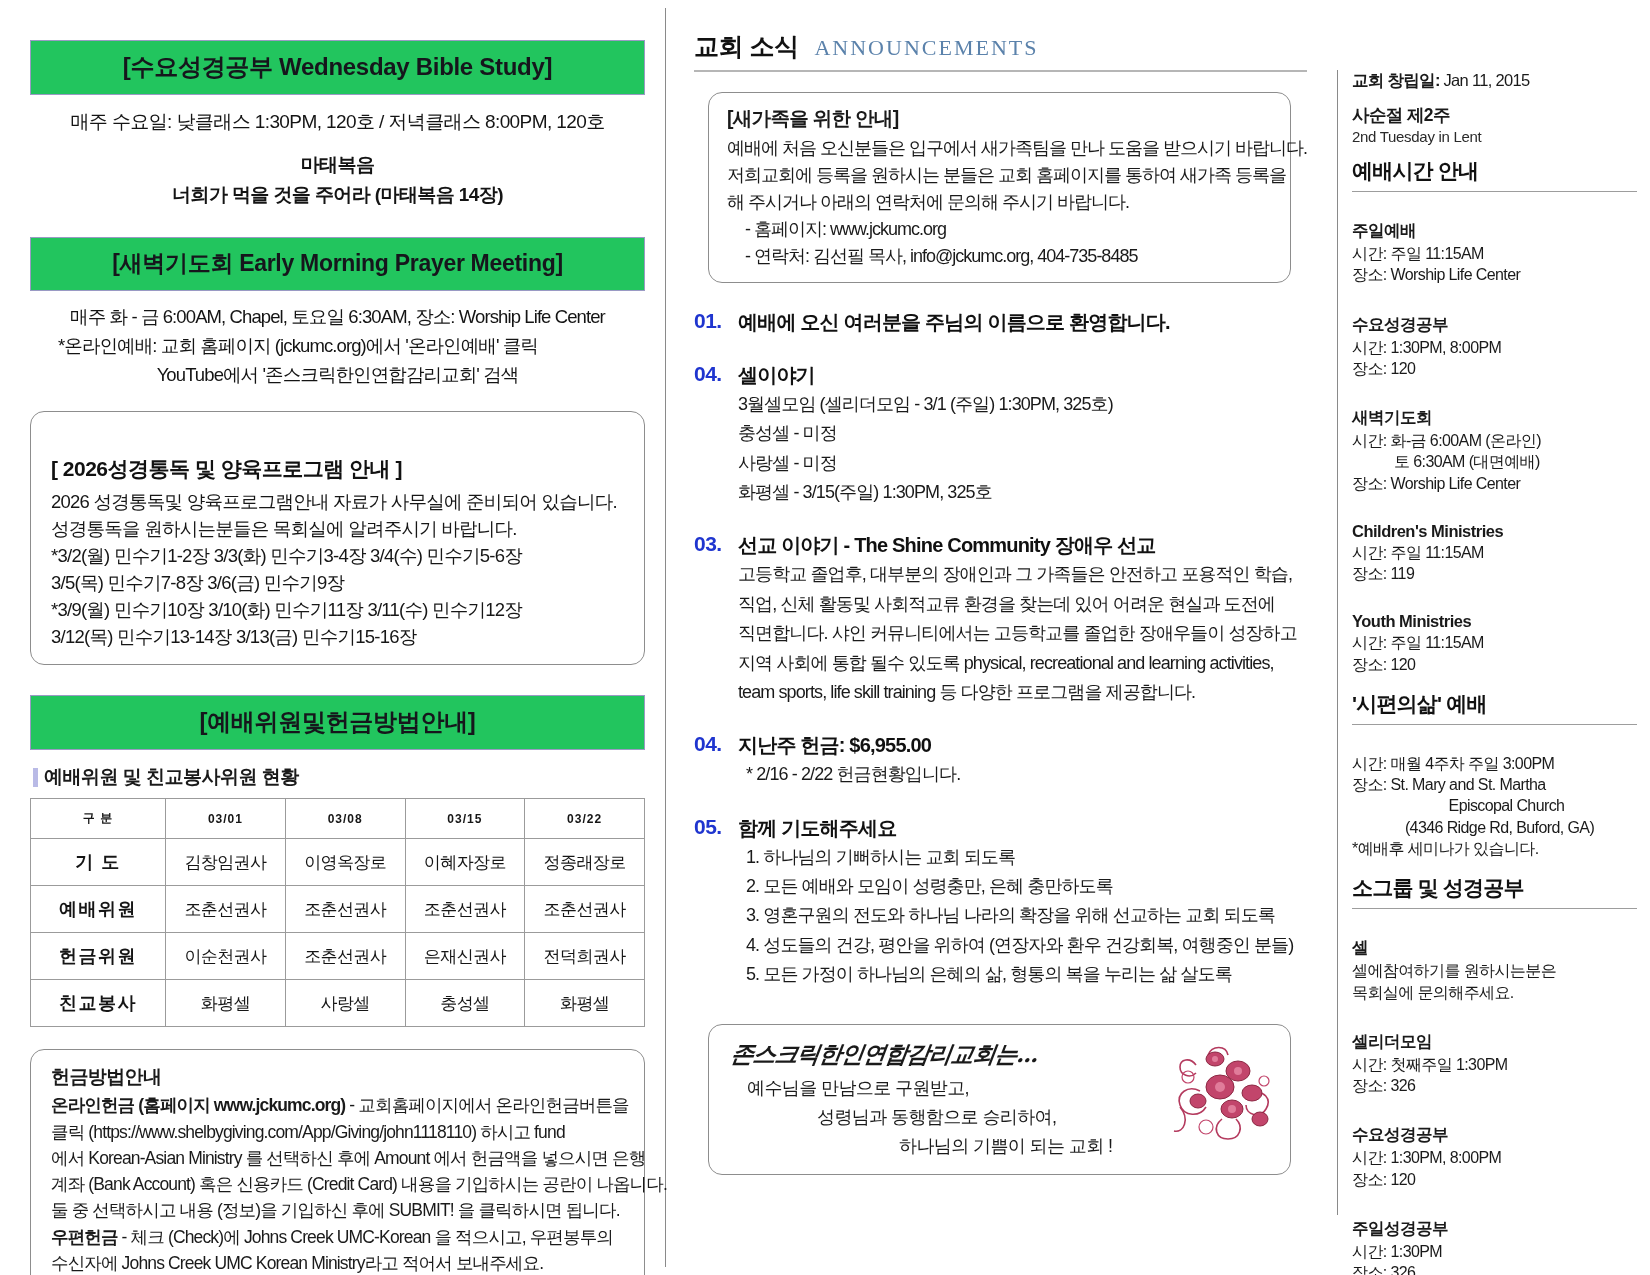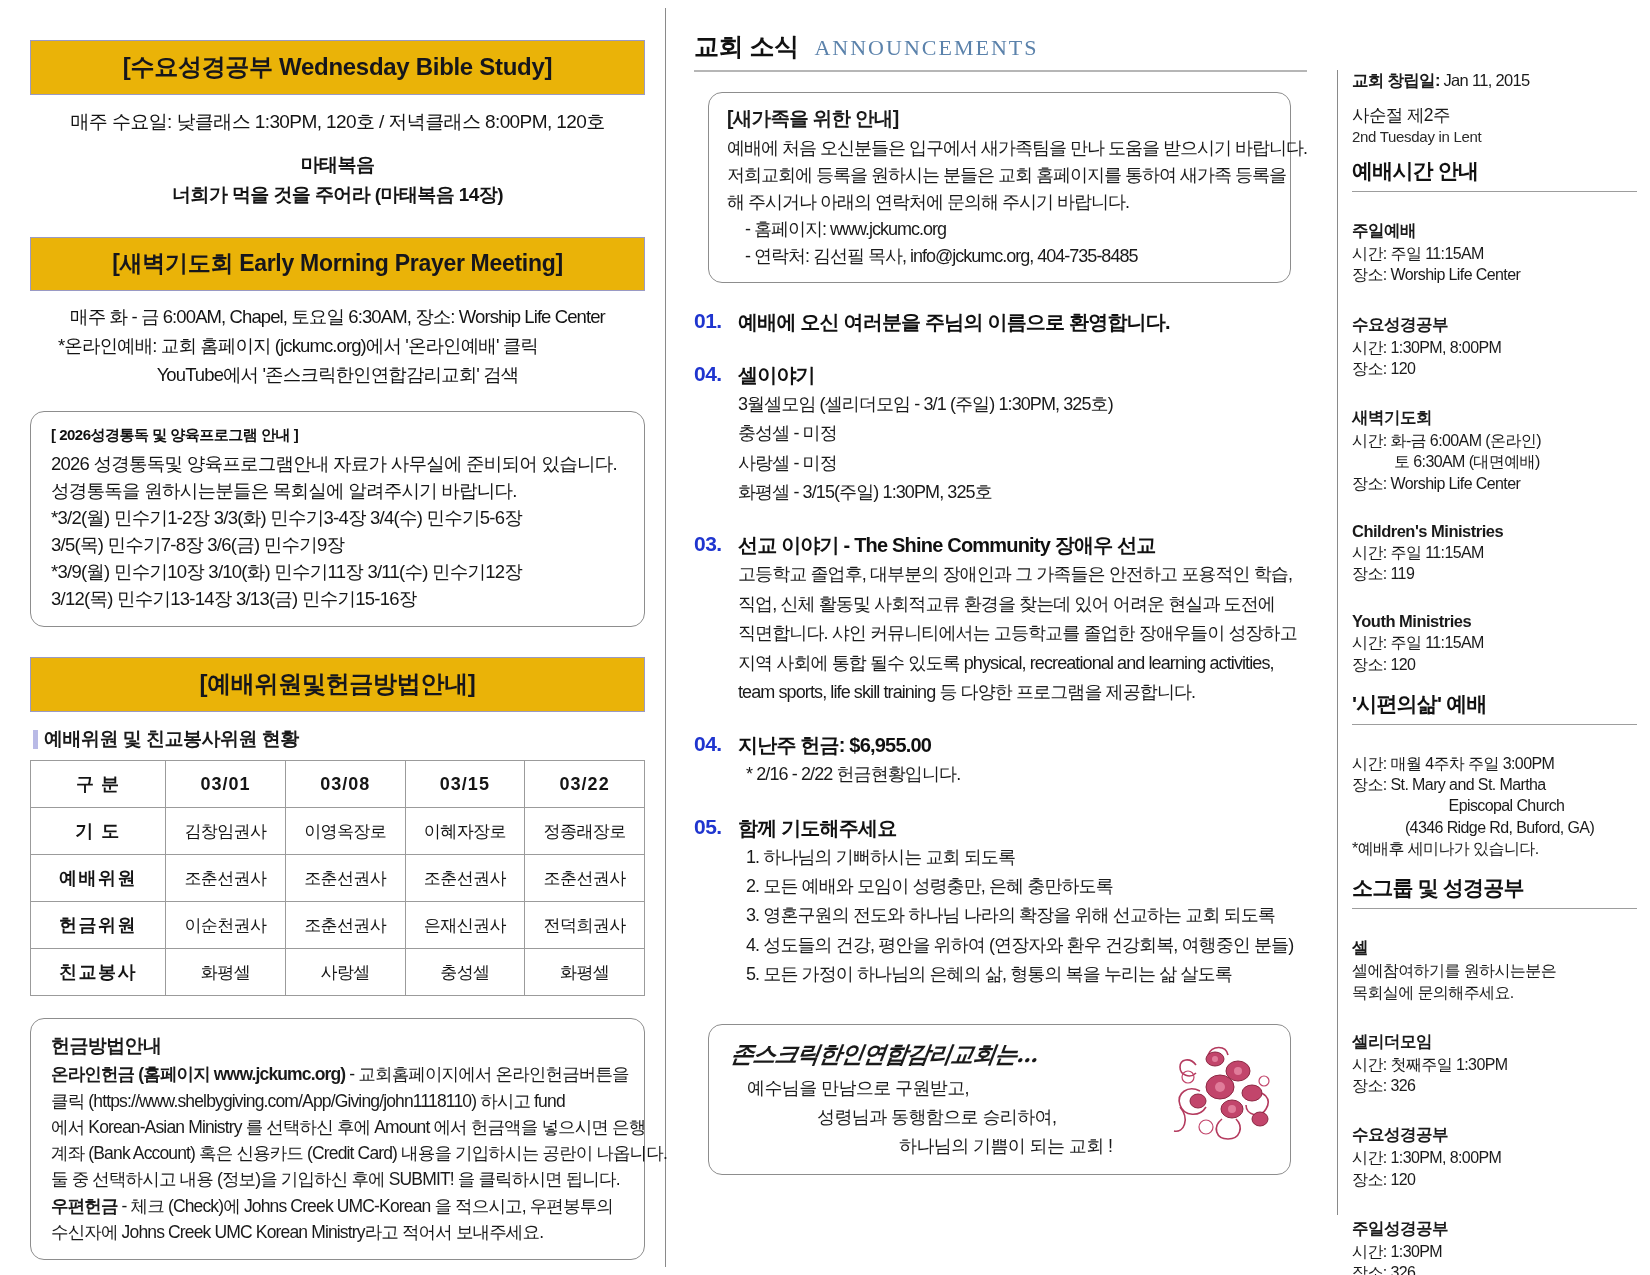--- a/index.html
+++ b/index.html
@@ -21,21 +21,21 @@
   }
   .vrule {
     width: 0; flex: 0 0 0;
     border-left: 1.5px solid #8a8a8a;
     margin: 8px 0 8px 0;
     align-self: stretch;
   }
 
   
   .banner {
-    background: #eab308;
+    background: #22c55e;
     border: 1px solid #9a9ac4;
     text-align: center;
     font-weight: bold;
     font-size: 24px;
     letter-spacing: -0.3px;
     padding: 10px 4px 11px;
     color: #16161c;
   }
   .banner.small { font-size: 23px; }
 
@@ -49,22 +49,22 @@
   }
   .plain-lines .ln { white-space: nowrap; }
   .plain-lines .bold { font-weight: bold; }
 
   .rounded-box {
     border: 1.5px solid #8d8d8d;
     border-radius: 14px;
     padding: 14px 18px 14px 20px;
   }
   .rb-title {
-    font-weight: bold; font-size: 15px; letter-spacing: -0.5px;
-    margin-bottom: 5px; color: #111;
+    font-weight: bold; font-size: 21px; letter-spacing: -0.5px;
+    margin-bottom: 5px; color: #111; margin-top: 29px;
   }
   .rb-line {
     font-size: 18.5px; line-height: 1.46; letter-spacing: -0.75px;
     white-space: nowrap; color: #161616;
   }
 
   
   .sect-label {
     font-weight: bold; font-size: 19px; letter-spacing: -0.5px;
     margin: 14px 0 8px 3px; display: flex; align-items: center; gap: 6px;
@@ -76,21 +76,21 @@
     table-layout: fixed;
   }
   table.committee th, table.committee td {
     border: 1px solid #9b9b9b;
     text-align: center;
     padding: 11px 2px;
     font-size: 17px;
     letter-spacing: -0.6px;
     color: #151515;
   }
-  table.committee th { font-weight: bold; font-size: 18px; letter-spacing: 1px; }
+  table.committee th { font-weight: bold; font-size: 12px; letter-spacing: 1px; }
   table.committee td.rowhdr { font-weight: bold; letter-spacing: 1.5px; font-size: 18px; }
   table.committee col.first { width: 22%; }
 
   .offer-box { margin-top: 22px; }
   .offer-title { font-weight: bold; font-size: 19px; letter-spacing: -0.6px; margin-bottom: 2px; }
   .offer-line { font-size: 17.5px; line-height: 1.5; letter-spacing: -0.85px; white-space: nowrap; }
   .offer-line b { font-weight: bold; }
 
   
   .col-mid {
@@ -160,21 +160,21 @@
   .col-right {
     width: 330px; flex: 0 0 330px;
     padding: 70px 14px 0 16px;
     display: flex;
   }
   .rc-rule { flex: 0 0 0; border-left: 1.5px solid #8a8a8a; margin: 0 0 60px 0; align-self: stretch; }
   .rc-body { padding-left: 14px; width: 100%; }
 
   .r-found { font-size: 16.5px; letter-spacing: -0.7px; margin-bottom: 11px; }
   .r-found b { font-weight: bold; }
-  .r-lent-ko { font-weight: normal; font-size: 17.5px; letter-spacing: -0.6px; }
+  .r-lent-ko { font-weight: bold; font-size: 17.5px; letter-spacing: -0.6px; }
   .r-lent-en { font-size: 15px; letter-spacing: -0.3px; color: #2a2a2a; margin-top: 1px; }
   .r-h {
     font-weight: bold; font-size: 21px; letter-spacing: -0.8px;
     margin: 12px 0 6px 0; color: #111;
   }
   .r-h-rule { border-top: 1.5px solid #9d9d9d; margin-bottom: 11px; }
   .r-grp { margin-bottom: 15px; margin-top: 28px; }
   .r-grp .n { font-weight: bold; font-size: 16.5px; letter-spacing: -0.5px; margin-bottom: 1px; }
   .r-grp .d { font-size: 16px; letter-spacing: -0.6px; line-height: 1.33; }
   .r-grp .d.ind { padding-left: 42px; }

